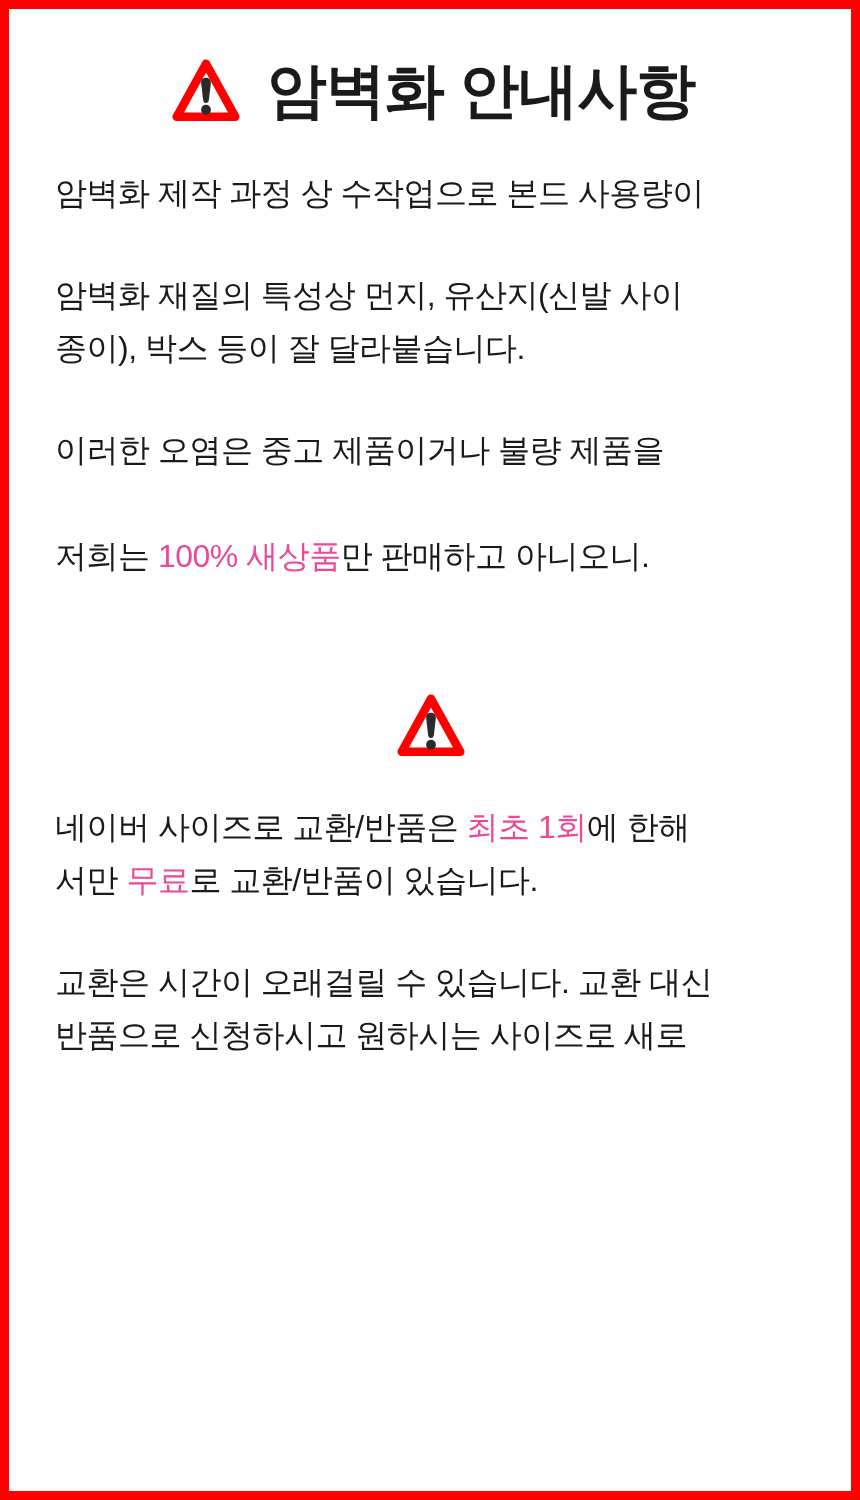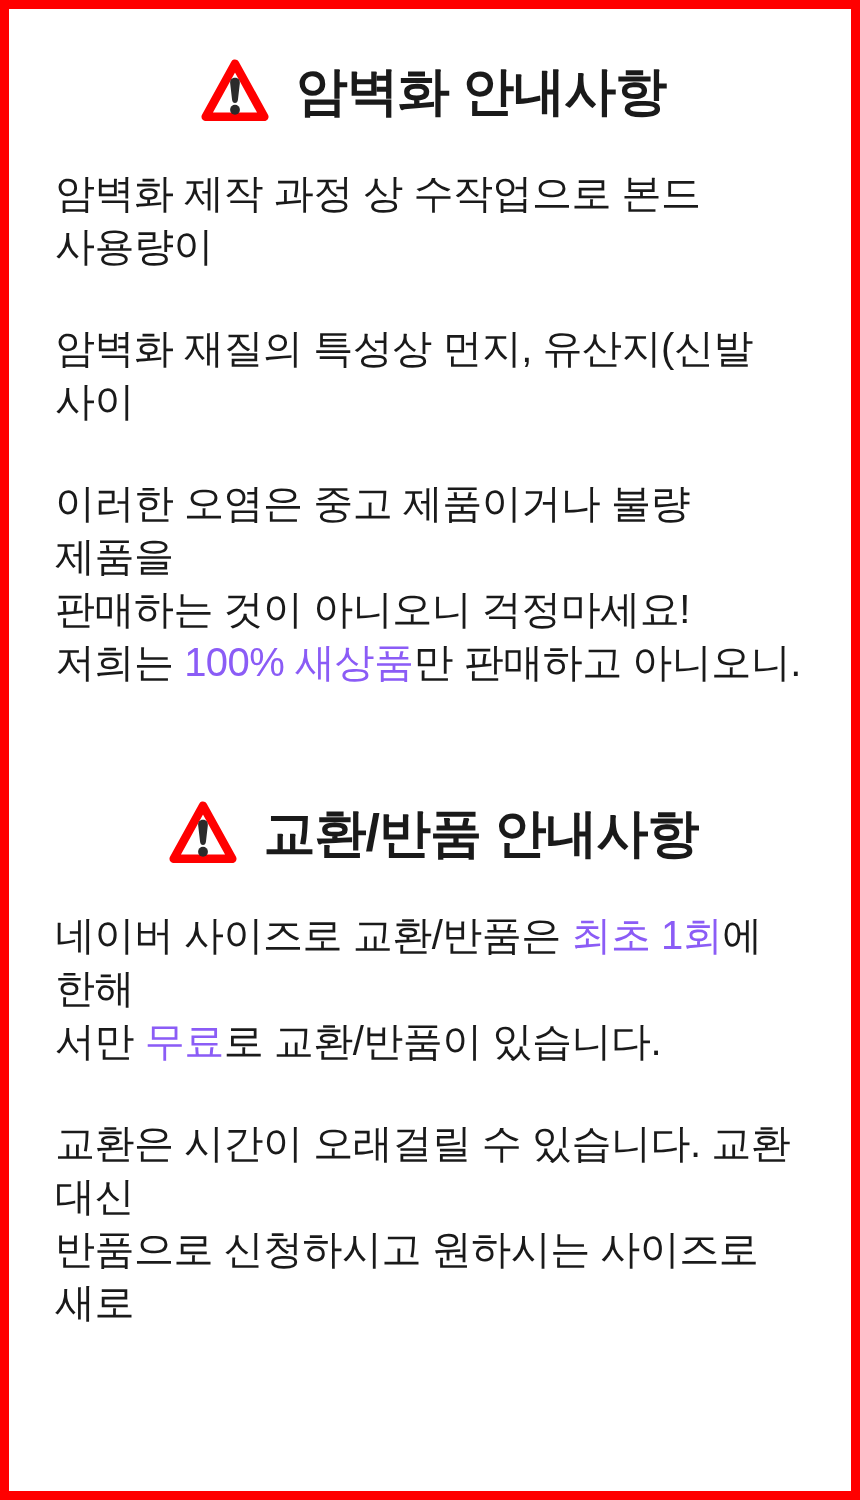--- a/index.html
+++ b/index.html
@@ -35,46 +35,46 @@
     flex: 0 0 auto;
     display: inline-block;
   }
   .section-title .warn-icon svg {
     width: 100%;
     height: 100%;
     display: block;
   }
   .section-title h1 {
     margin: 0;
-    font-size: 52px;
+    font-size: 60px;
     line-height: 80px;
     font-weight: 900;
     letter-spacing: -1px;
     color: #1a1a1a;
     white-space: nowrap;
   }
   .section-body {
     margin-top: 36px;
-    font-size: 40px;
+    font-size: 32px;
     line-height: 53px;
     font-weight: 400;
     letter-spacing: -0.5px;
     word-break: keep-all;
   }
   .para {
     margin: 0;
   }
   .para + .para {
     margin-top: 49px;
   }
   .section + .section {
     margin-top: 104px;
   }
   .red {
-    color: #8b5cf6;
+    color: #ec4899;
   }
 </style>
 </head>
 <body>
 
 <div class="page">
   <div class="content">
 
     <section class="section">
       <div class="section-title">
@@ -82,35 +82,34 @@
           <svg viewBox="0 0 100 100" aria-hidden="true">
             <path d="M50 15 L87.5 83 H12.5 Z" fill="none" stroke="#ff0000" stroke-width="11" stroke-linejoin="round"></path>
             <path d="M50 33 C54.5 33 56.5 36 56.2 40 L53.8 61 C53.5 64 52 65.5 50 65.5 C48 65.5 46.5 64 46.2 61 L43.8 40 C43.5 36 45.5 33 50 33 Z" fill="#2b2b2b"></path>
             <circle cx="50" cy="74" r="6.3" fill="#2b2b2b"></circle>
           </svg>
         </span>
         <h1>암벽화 안내사항</h1>
       </div>
       <div class="section-body">
         <p class="para"><span>암벽화 제작 과정 상 수작업으로 본드 사용량이</span><br></p>
-        <p class="para"><span>암벽화 재질의 특성상 먼지, 유산지(신발 사이</span><br></p>
-        <p class="para"><span>이러한 오염은 중고 제품이거나 불량 제품을</span><br><span>판매하는 것이 아니오니 걱정마세요!</span><br><span>저희는 </span><span class="red">100% 새상품</span><span>만 판매하고 아니오니.</span></p>
+        <p class="para"><span>암벽화 재질의 특성상 먼지, 유산지(신발 사이</span><br><span>종이), 박스 등이 잘 달라붙습니다.</span></p>
+        <p class="para"><span>이러한 오염은 중고 제품이거나 불량 제품을</span><br><br><span>저희는 </span><span class="red">100% 새상품</span><span>만 판매하고 아니오니.</span></p>
       </div>
     </section>
 
     <section class="section">
       <div class="section-title">
         <span class="warn-icon">
           <svg viewBox="0 0 100 100" aria-hidden="true">
             <path d="M50 15 L87.5 83 H12.5 Z" fill="none" stroke="#ff0000" stroke-width="11" stroke-linejoin="round"></path>
             <path d="M50 33 C54.5 33 56.5 36 56.2 40 L53.8 61 C53.5 64 52 65.5 50 65.5 C48 65.5 46.5 64 46.2 61 L43.8 40 C43.5 36 45.5 33 50 33 Z" fill="#2b2b2b"></path>
             <circle cx="50" cy="74" r="6.3" fill="#2b2b2b"></circle>
           </svg>
         </span>
-        <h1>교환/반품 안내사항</h1>
       </div>
       <div class="section-body">
         <p class="para"><span>네이버 사이즈로 교환/반품은 </span><span class="red">최초 1회</span><span>에 한해</span><br><span>서만 </span><span class="red">무료</span><span>로 교환/반품이 있습니다.</span></p>
         <p class="para"><span>교환은 시간이 오래걸릴 수 있습니다. 교환 대신</span><br><span>반품으로 신청하시고 원하시는 사이즈로 새로</span><br></p>
 
       </div>
     </section>
 
   </div>
 </div>

